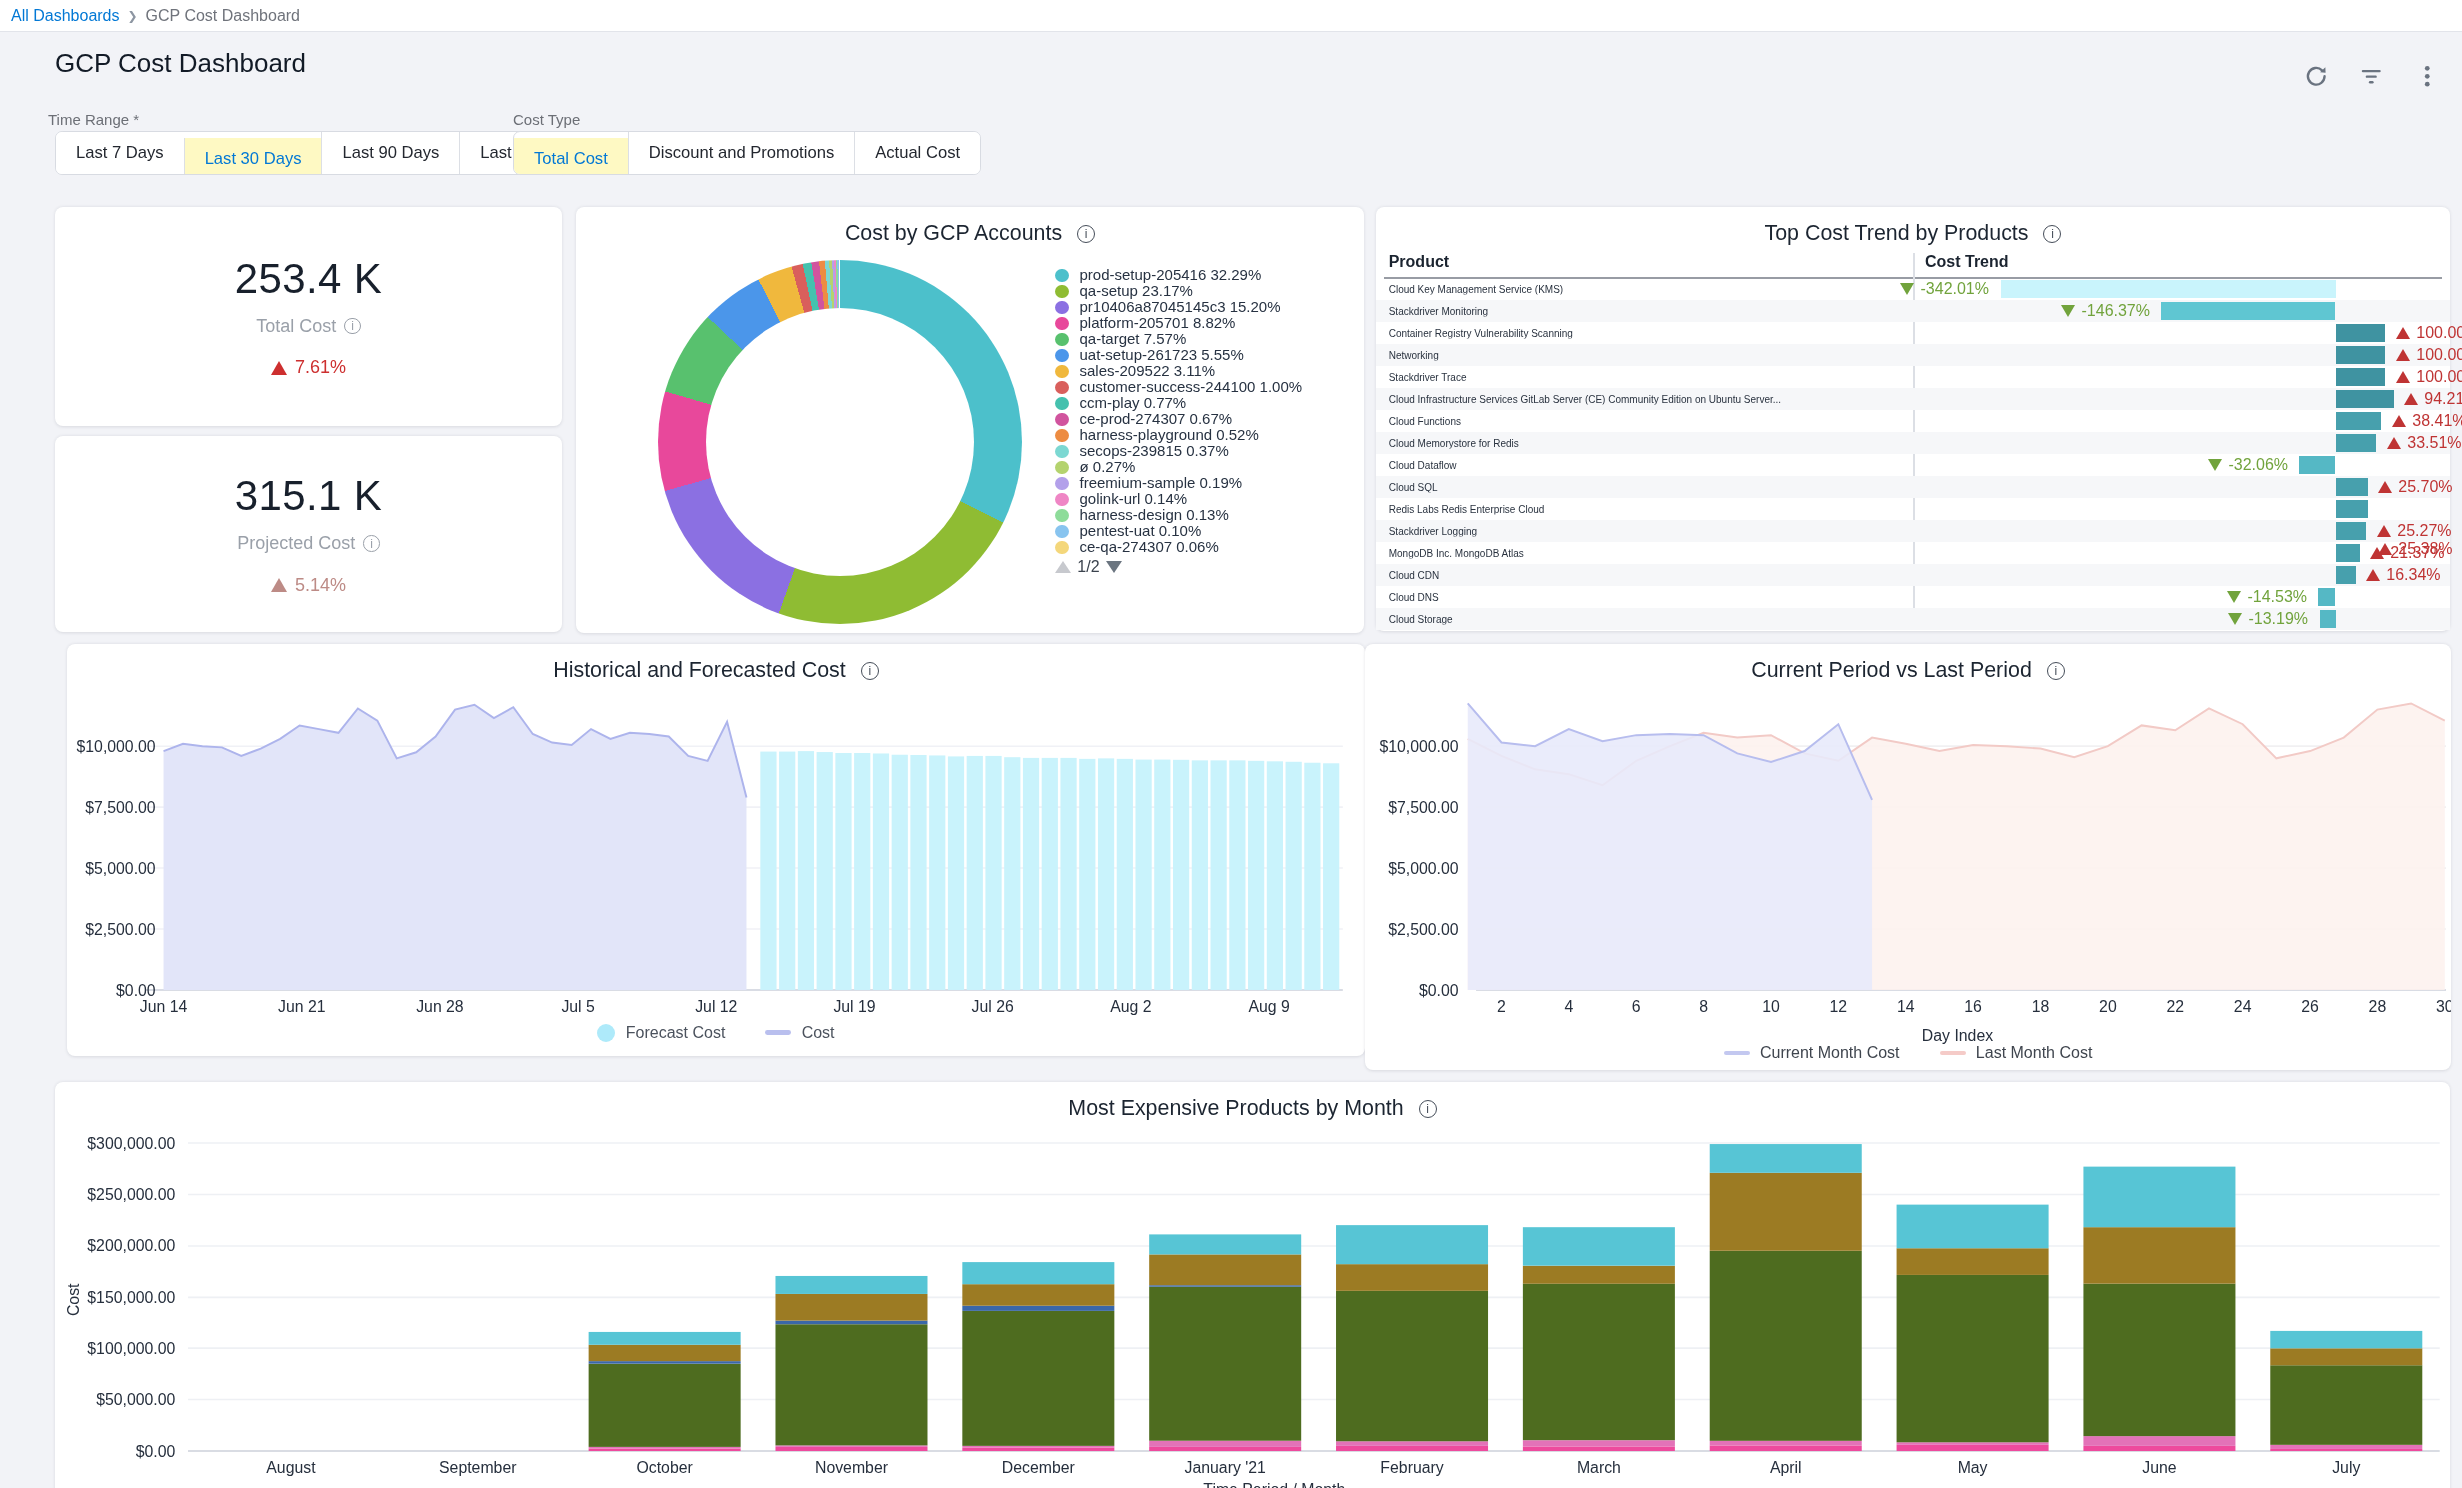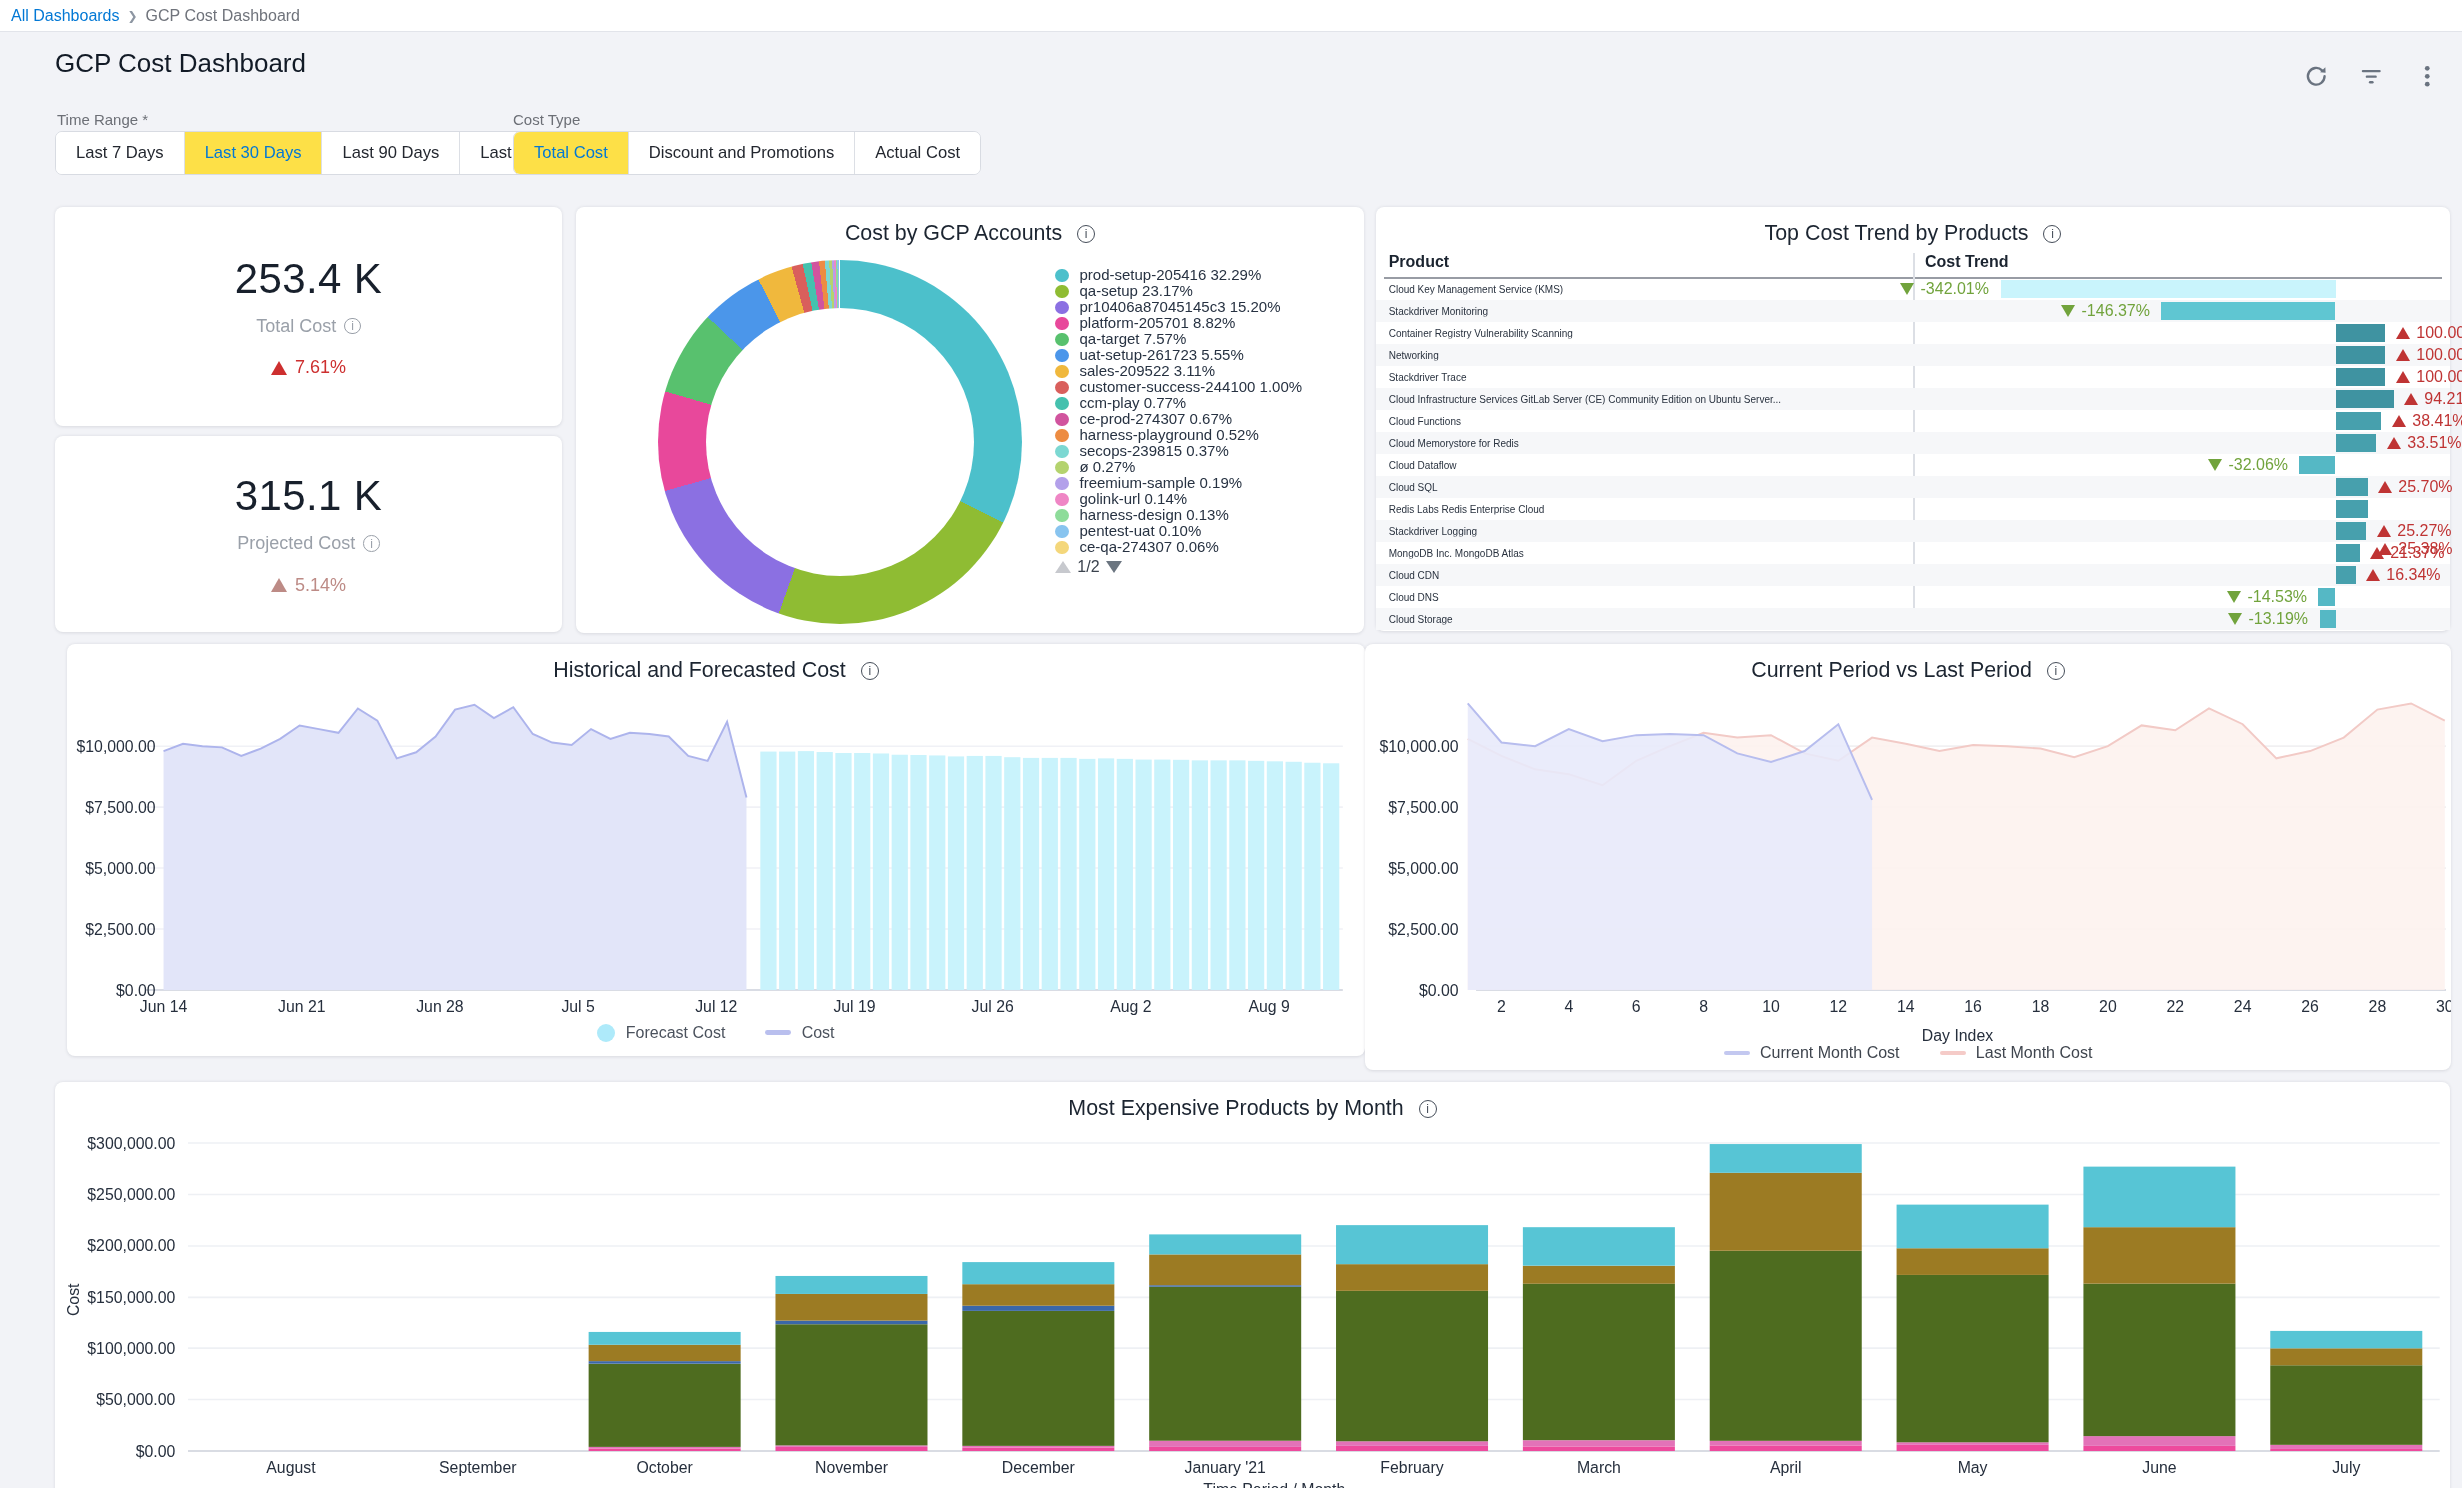--- a/index.html
+++ b/index.html
@@ -12,21 +12,21 @@
   .crumb-cur{color:#6f737b;font-size:16px;}
   
   .page-title{position:absolute;left:55px;top:48px;font-size:26px;font-weight:500;color:#121a26;}
   .head-actions{position:absolute;right:17.4px;top:59px;display:flex;gap:20.6px;}
   .icon-btn{width:35px;height:35px;display:flex;align-items:center;justify-content:center;background:none;border:none;cursor:pointer;padding:0;}
   
   .filt-label{position:absolute;font-size:15px;color:#6c6f76;}
   .seg-group{position:absolute;display:inline-flex;background:#fff;border:1.6px solid #d8dbe2;border-radius:7.1px;overflow:hidden;height:44px;box-sizing:border-box;}
   .seg{font-family:inherit;height:100%;border:none;background:#fff;font-size:16.6px;color:#23272f;padding:0 20px;cursor:pointer;border-left:1.6px solid #dcdfe5;white-space:nowrap;}
   .seg:first-child{border-left:none;}
-  .seg.sel{background:#fde047;color:#0278d5;}
+  .seg.sel{background:#fef9c3;color:#0278d5;margin-top:6px;}
   
   .card{position:absolute;background:#fff;border-radius:8px;box-shadow:0 0.8px 3.2px rgba(30,40,55,.12);}
   .card-title{position:absolute;top:14.3px;left:0;right:0;display:flex;justify-content:center;align-items:center;gap:15px;font-size:21.4px;font-weight:500;color:#1c2531;}
   .info{width:18px;height:18px;min-width:18px;border:1.6px solid #454d59;border-radius:50%;display:inline-flex;align-items:center;justify-content:center;font-size:12px;color:#454d59;cursor:pointer;box-sizing:border-box;}
   .info.small{width:16.6px;height:16.6px;min-width:16.6px;border-color:#9aa0a9;color:#9aa0a9;}
   
   .stat-card{display:flex;flex-direction:column;align-items:center;justify-content:center;}
   .stat-value{font-size:42px;font-weight:500;color:#18202c;letter-spacing:0.4px;}
   .stat-label{margin-top:12.7px;display:flex;align-items:center;gap:8px;font-size:18px;color:#9aa0a9;}
   .stat-delta{margin-top:20.6px;display:flex;align-items:center;gap:8px;font-size:18px;font-weight:500;}
@@ -90,21 +90,21 @@
     </button>
     <button class="icon-btn">
       <svg width="28.5" height="28.5" viewBox="0 0 36 36">
         <circle cx="18" cy="8" r="3" fill="#6a7380"></circle>
           <circle cx="18" cy="18" r="3" fill="#6a7380"></circle>
           <circle cx="18" cy="28" r="3" fill="#6a7380"></circle>
       </svg>
     </button>
   </div>
 
-  <div class="filt-label" style="left:57px;top:111px;">Time Range *</div>
+  <div class="filt-label" style="left:48px;top:111px;">Time Range *</div>
   <div class="seg-group" style="left:55px;top:131px;" id="time-range-group">
       <button class="seg">Last 7 Days</button>
       <button class="seg sel">Last 30 Days</button>
       <button class="seg">Last 90 Days</button>
       <button class="seg">Last year</button>
     </div>
   <div class="filt-label" style="left:513px;top:111px;">Cost Type</div>
   <div class="seg-group" style="left:513px;top:131px;" id="cost-type-group">
       <button class="seg sel">Total Cost</button>
       <button class="seg">Discount and Promotions</button>

